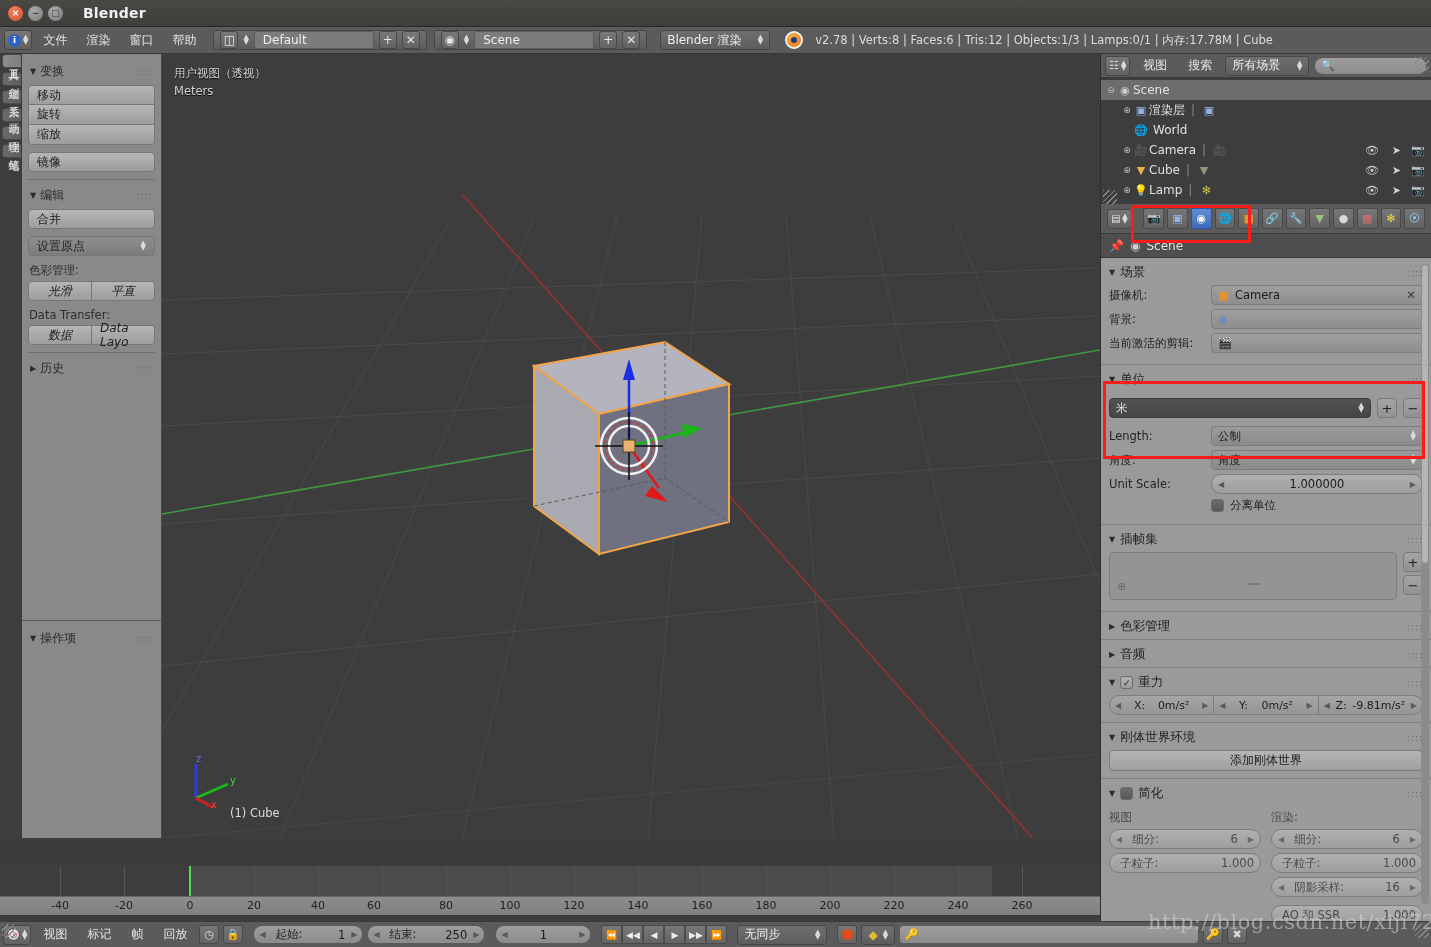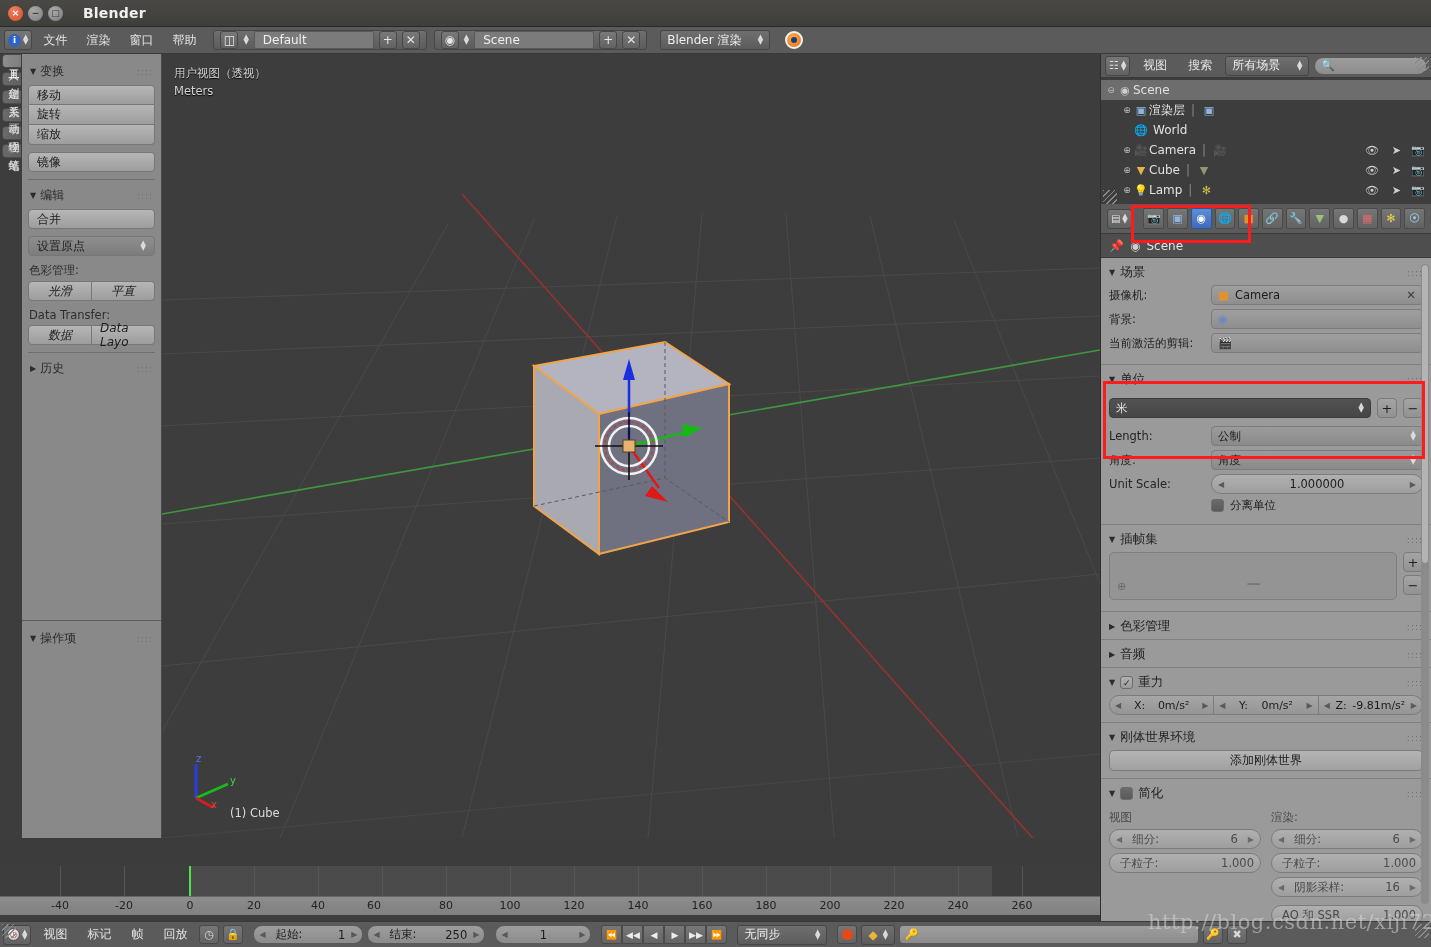--- a/index.html
+++ b/index.html
@@ -347,20 +347,21 @@
     <div class="combo" style="margin-left:10px;min-width:110px;justify-content:space-between;">
       <span>Blender 渲染</span>
       <span class="spin">
           <span>▲</span>
           <span>▼</span>
         </span>
     </div>
 
     <div style="margin-left:12px;display:flex;align-items:center;">
       <div class="blender-logo"></div>
+      <div class="statustext">v2.78 | Verts:8 | Faces:6 | Tris:12 | Objects:1/3 | Lamps:0/1 | 内存:17.78M | Cube</div>
     </div>
   </div>
 
   <div class="vtabs">
     <div class="vtab active">工具</div>
     <div class="vtab">创建</div>
     <div class="vtab">关系</div>
     <div class="vtab">动画</div>
     <div class="vtab">物理</div>
     <div class="vtab">蜡笔</div>

